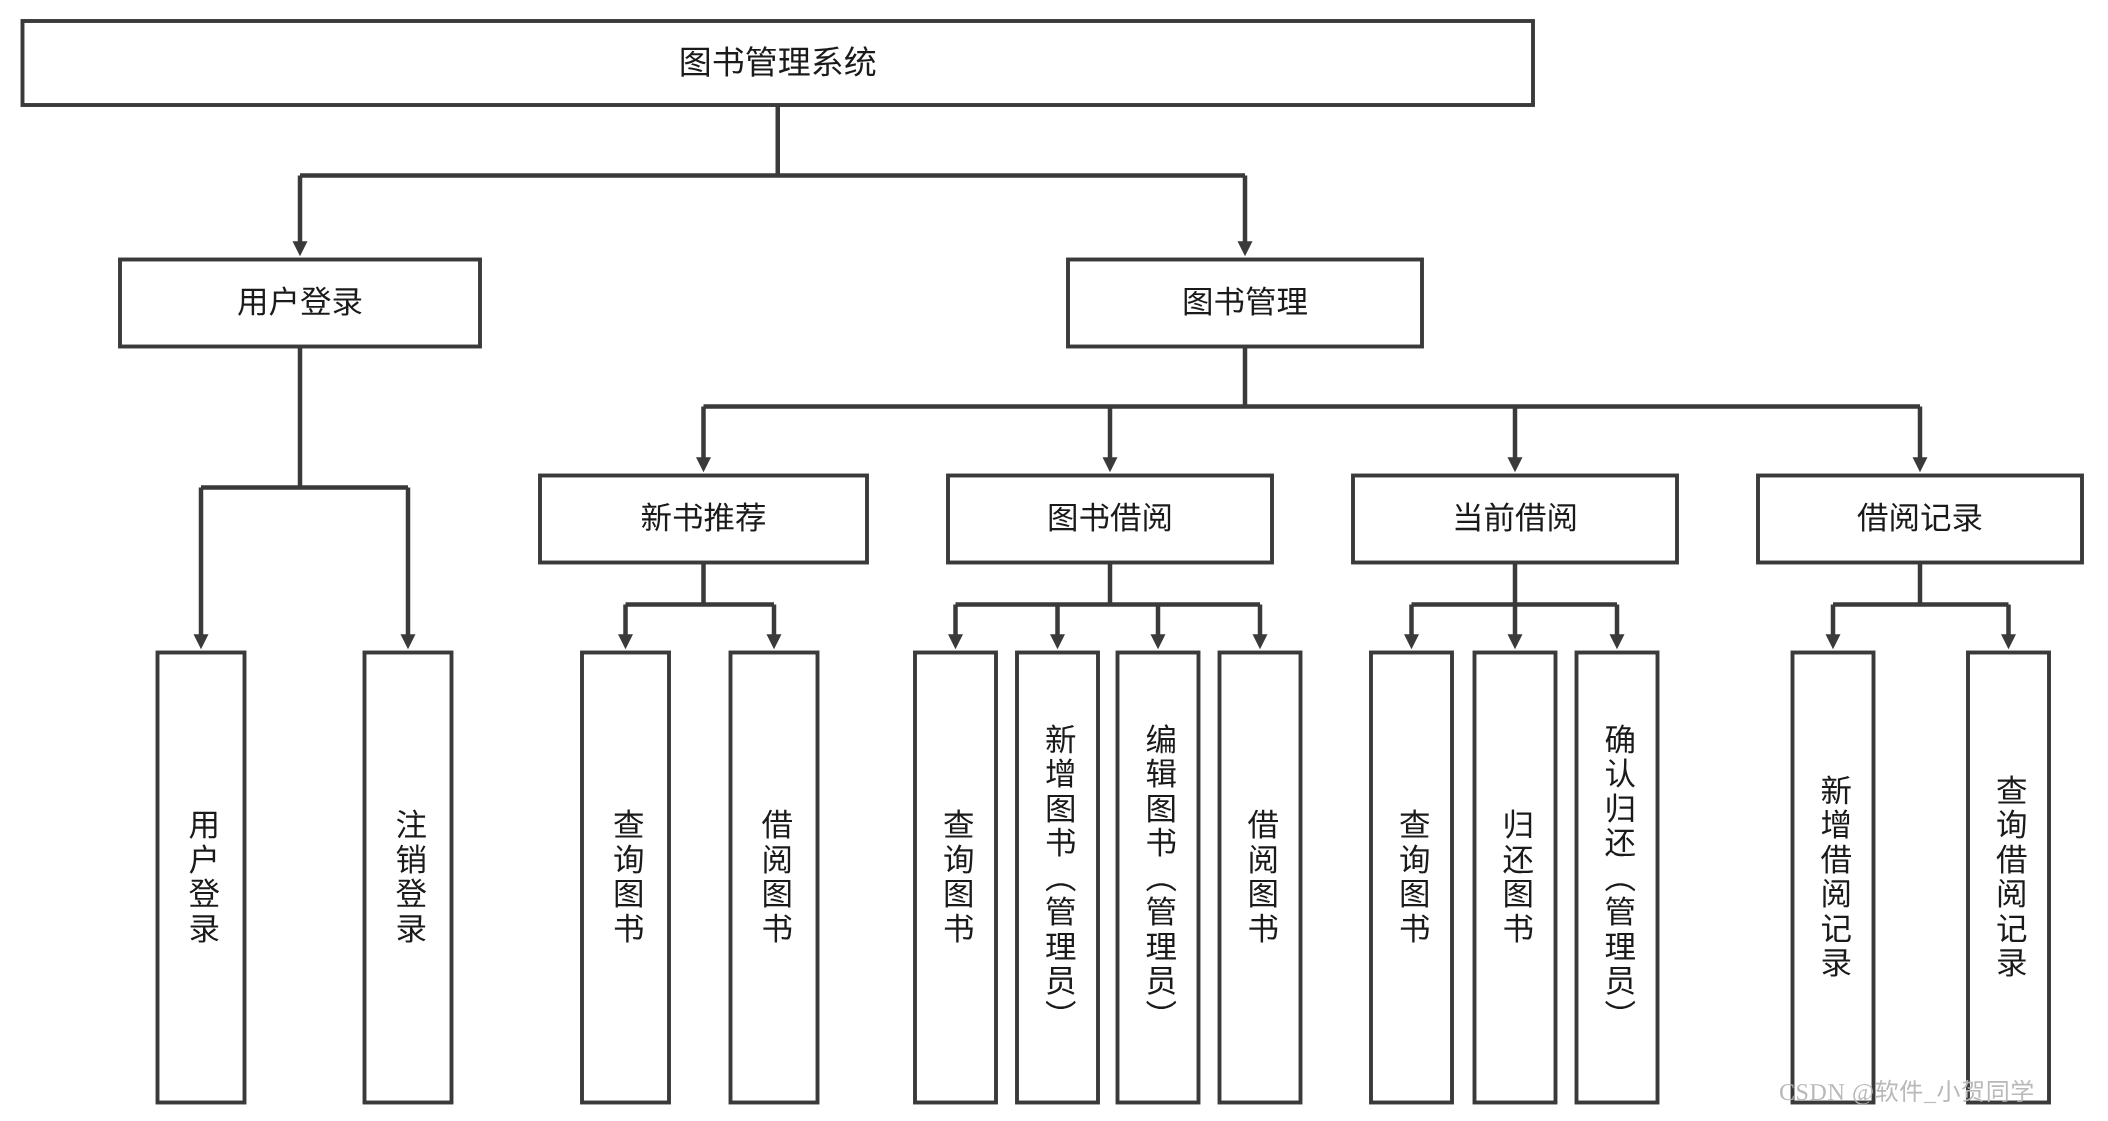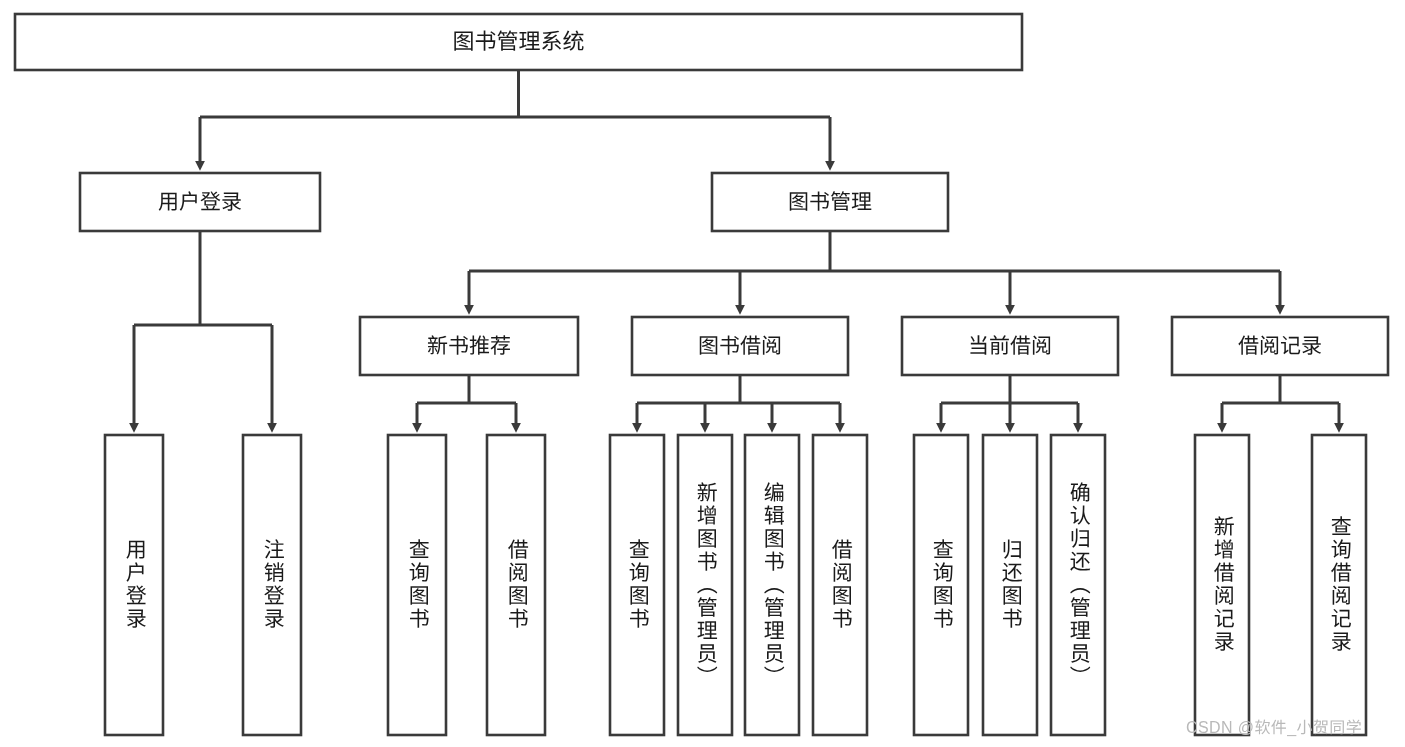--- a/index.html
+++ b/index.html
@@ -24,21 +24,21 @@
     pointer-events:none;
   }
   .leaf-label{
     writing-mode:vertical-rl;text-orientation:upright;
     font-family:"DejaVu Sans","Liberation Sans",sans-serif;
     font-size:21px;line-height:1.16;letter-spacing:2px;
     color:#1a1a1a;white-space:nowrap;text-align:center;
   }
   #watermark{
     position:absolute;left:1186px;top:714px;
-    font-family:Liberation Sans, sans-serif;
+    font-family:Liberation Serif, serif;
     font-size:16px;color:#b9b9b9;white-space:nowrap;letter-spacing:.4px;
   }
 </style>
 </head>
 <body>
 
 <div id="diagram-root">
 
   <svg class="diagram" id="diagram-svg" viewBox="0 0 1405 747" xmlns="http://www.w3.org/2000/svg">
     <defs>

